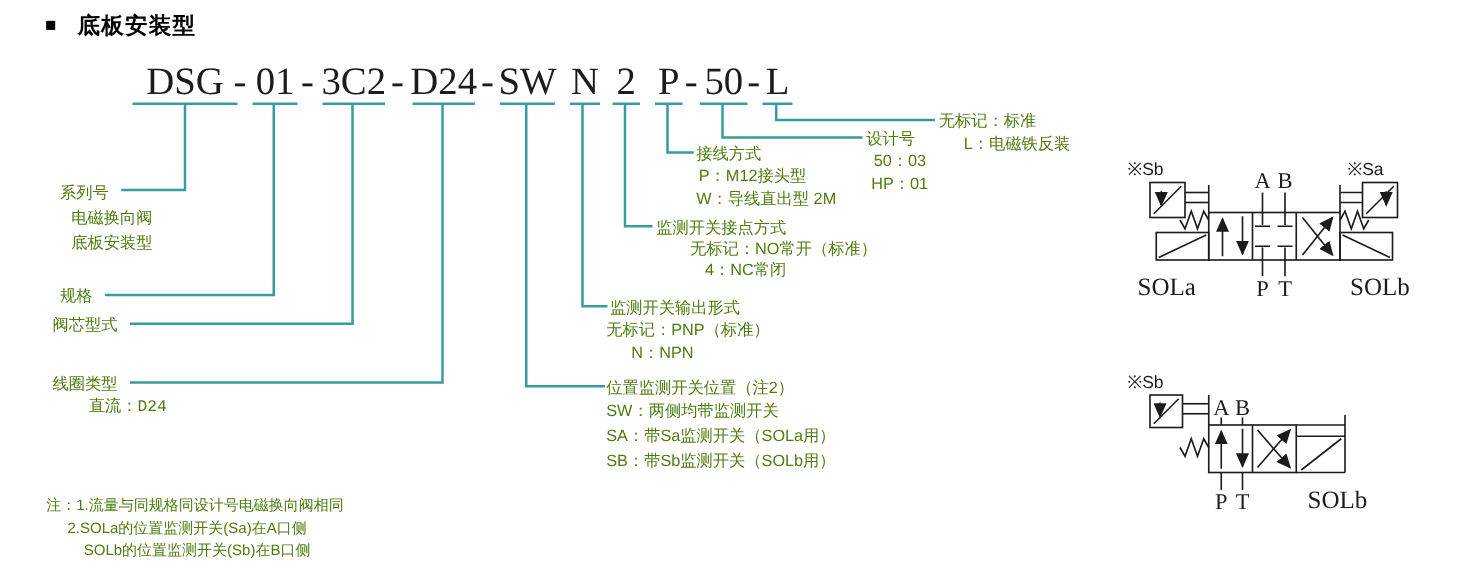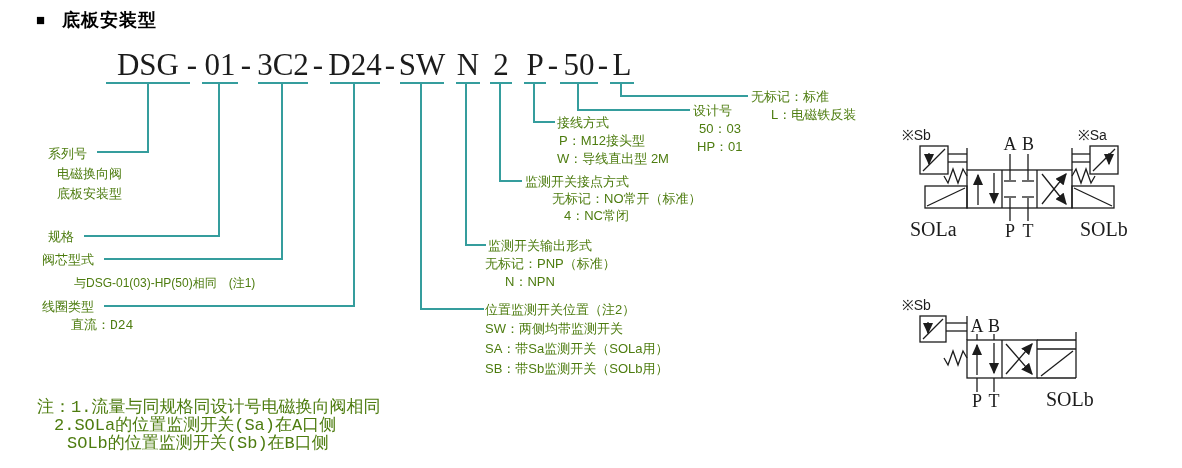--- a/index.html
+++ b/index.html
@@ -2,21 +2,21 @@
 <html><head>
 <meta charset="utf-8">
 <style>
   html,body{margin:0;padding:0;background:#fff;}
   #page{position:relative;width:1182px;height:468px;background:#ffffff;overflow:hidden;
         font-family:"Liberation Sans",sans-serif;color:#111;}
   .sec-title{position:absolute;font-weight:bold;font-size:18px;letter-spacing:1px;white-space:nowrap;color:#000;}
   .sec-title .bullet{font-size:15px;margin-right:16px;vertical-align:1px;}
   .lbl{position:absolute;font-size:13px;line-height:1.15;white-space:nowrap;color:#4d7c0f;}
   .lbl.s12{font-size:12px;}
-  .note{font-size:17px;font-family:Liberation Mono, monospace;}
+  .note{font-size:12px;}
   svg{position:absolute;overflow:visible;}
   #lines-svg{pointer-events:none;}
   .codeTxt{font-family:"Liberation Serif",serif;font-size:31px;fill:#1c1c1c;}
   .portTxt{font-family:"Liberation Serif",serif;font-size:18px;fill:#1c1c1c;}
   .solTxt{font-family:"Liberation Serif",serif;font-size:20px;fill:#1c1c1c;}
   .senTxt{font-family:"Liberation Sans",sans-serif;font-size:14px;fill:#1c1c1c;}
   .sym{stroke:#1c1c1c;stroke-width:1.3;fill:none;}
   .teal{stroke:#359d9d;stroke-width:2;fill:none;}
 </style>
 </head>
@@ -72,21 +72,20 @@
       <path d="M578,83 V110 H690"></path>
       <path d="M621,83 V96 H748"></path>
     </g>
   </svg>
 
   <div class="lbl" style="left:48px;top:147px;">系列号</div>
   <div class="lbl" style="left:57px;top:167px;">电磁换向阀</div>
   <div class="lbl" style="left:57px;top:187px;">底板安装型</div>
   <div class="lbl" style="left:48px;top:230px;">规格</div>
   <div class="lbl" style="left:42px;top:253px;">阀芯型式</div>
-  <div class="lbl s12" style="left:74px;top:277px;">与DSG-01(03)-HP(50)相同　(注1)</div>
   <div class="lbl" style="left:42px;top:300px;">线圈类型</div>
   <div class="lbl" style="left:71px;top:319px;font-family:Liberation Mono, monospace;">直流：D24</div>
 
   <div class="lbl" style="left:557px;top:116px;">接线方式</div>
   <div class="lbl" style="left:559px;top:134px;">P：M12接头型</div>
   <div class="lbl" style="left:557px;top:152px;">W：导线直出型 2M</div>
   <div class="lbl" style="left:525px;top:175px;">监测开关接点方式</div>
   <div class="lbl" style="left:520px;top:192px;margin-left:32px;">无标记：NO常开（标准）</div>
   <div class="lbl" style="left:564px;top:209px;">4：NC常闭</div>
   <div class="lbl" style="left:488px;top:239px;">监测开关输出形式</div>

